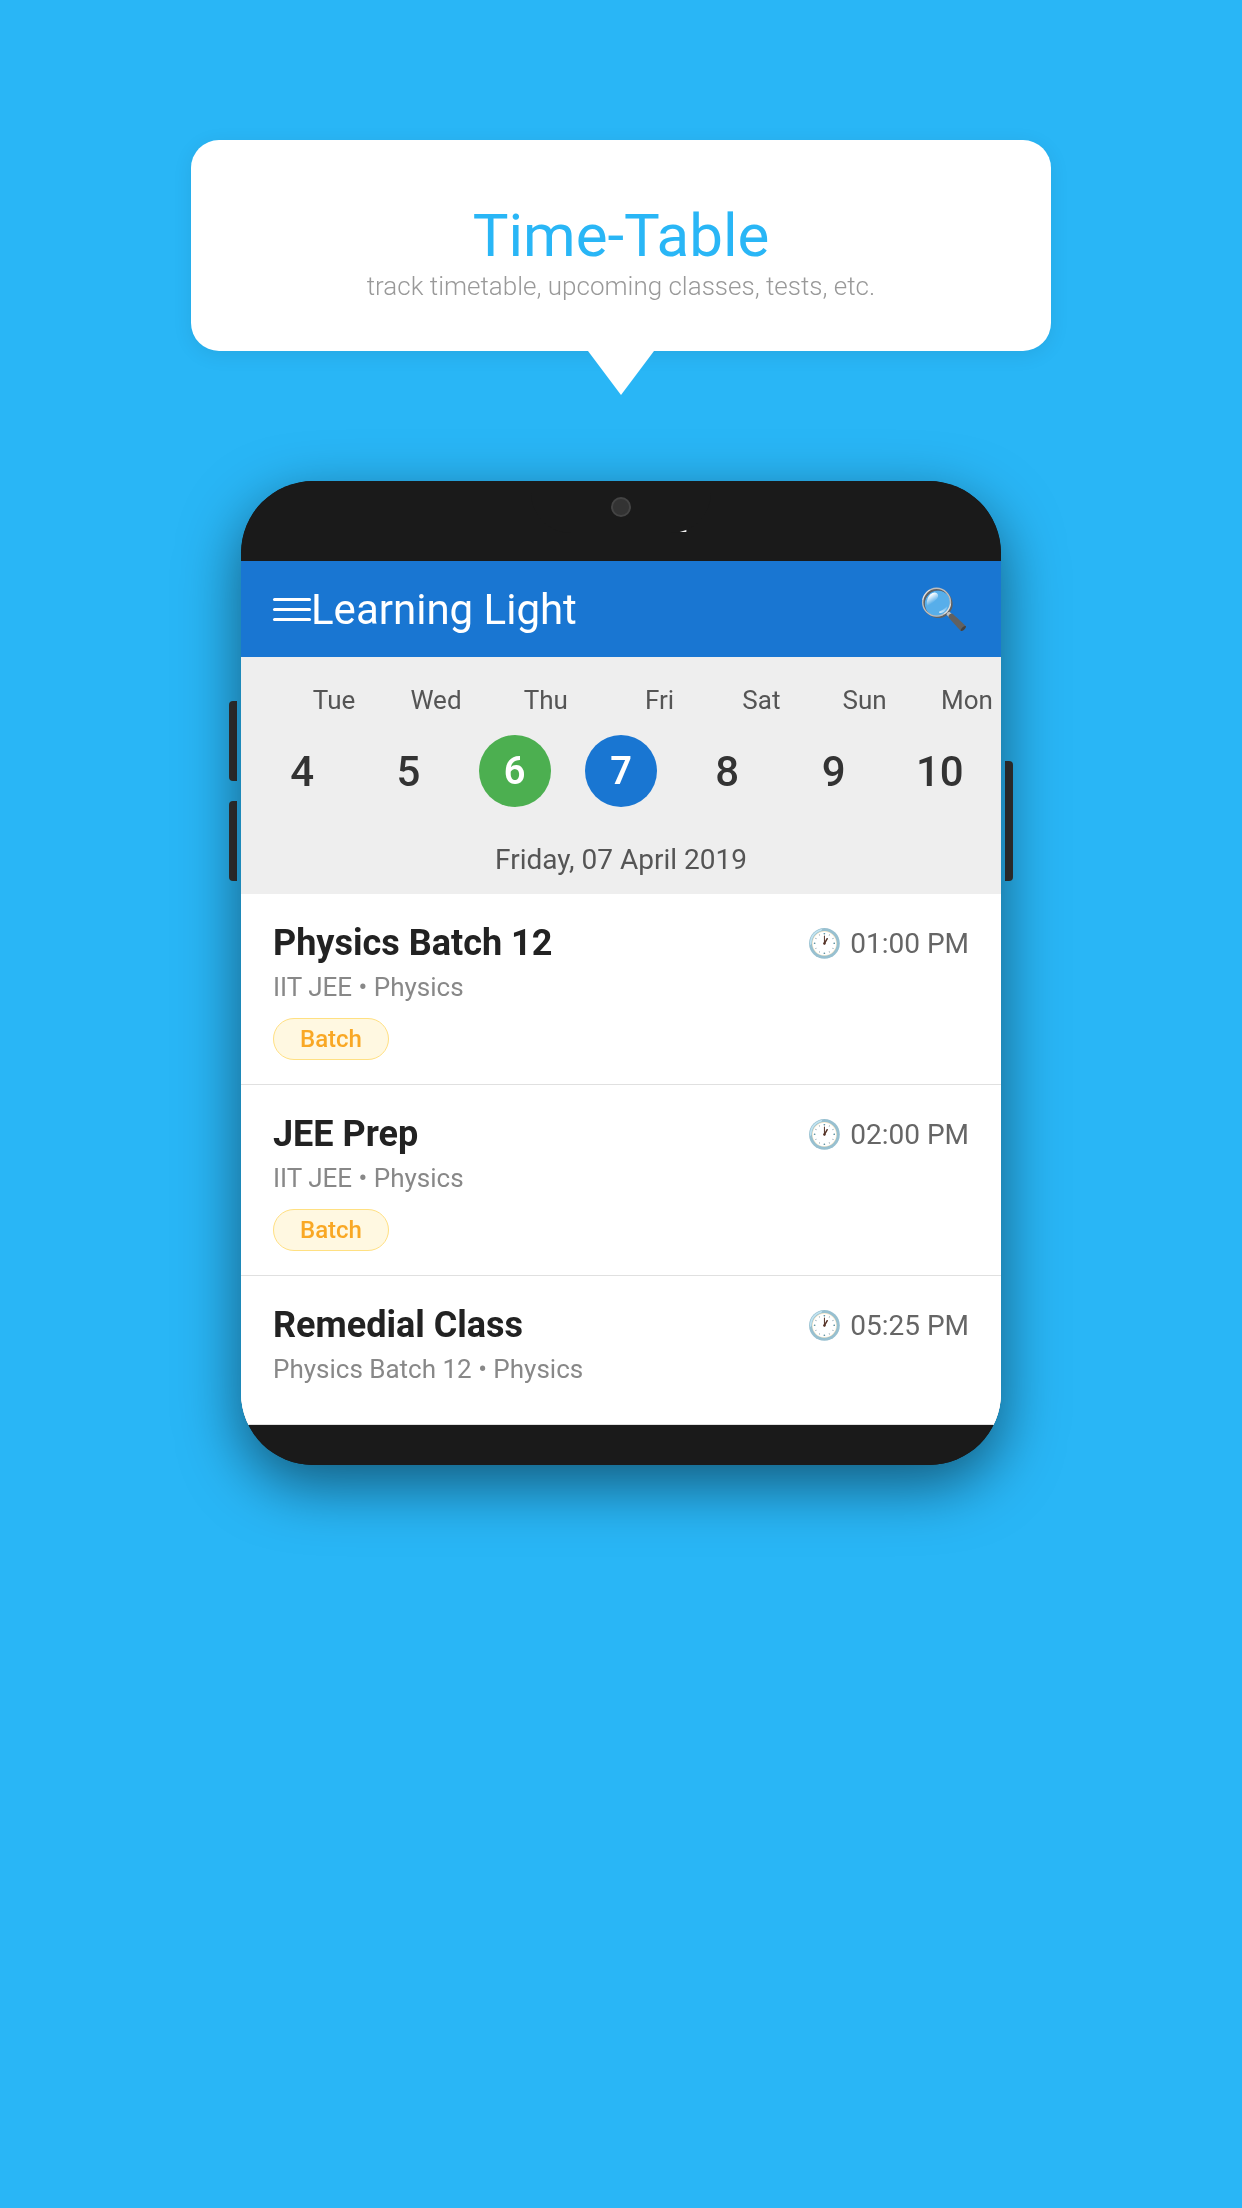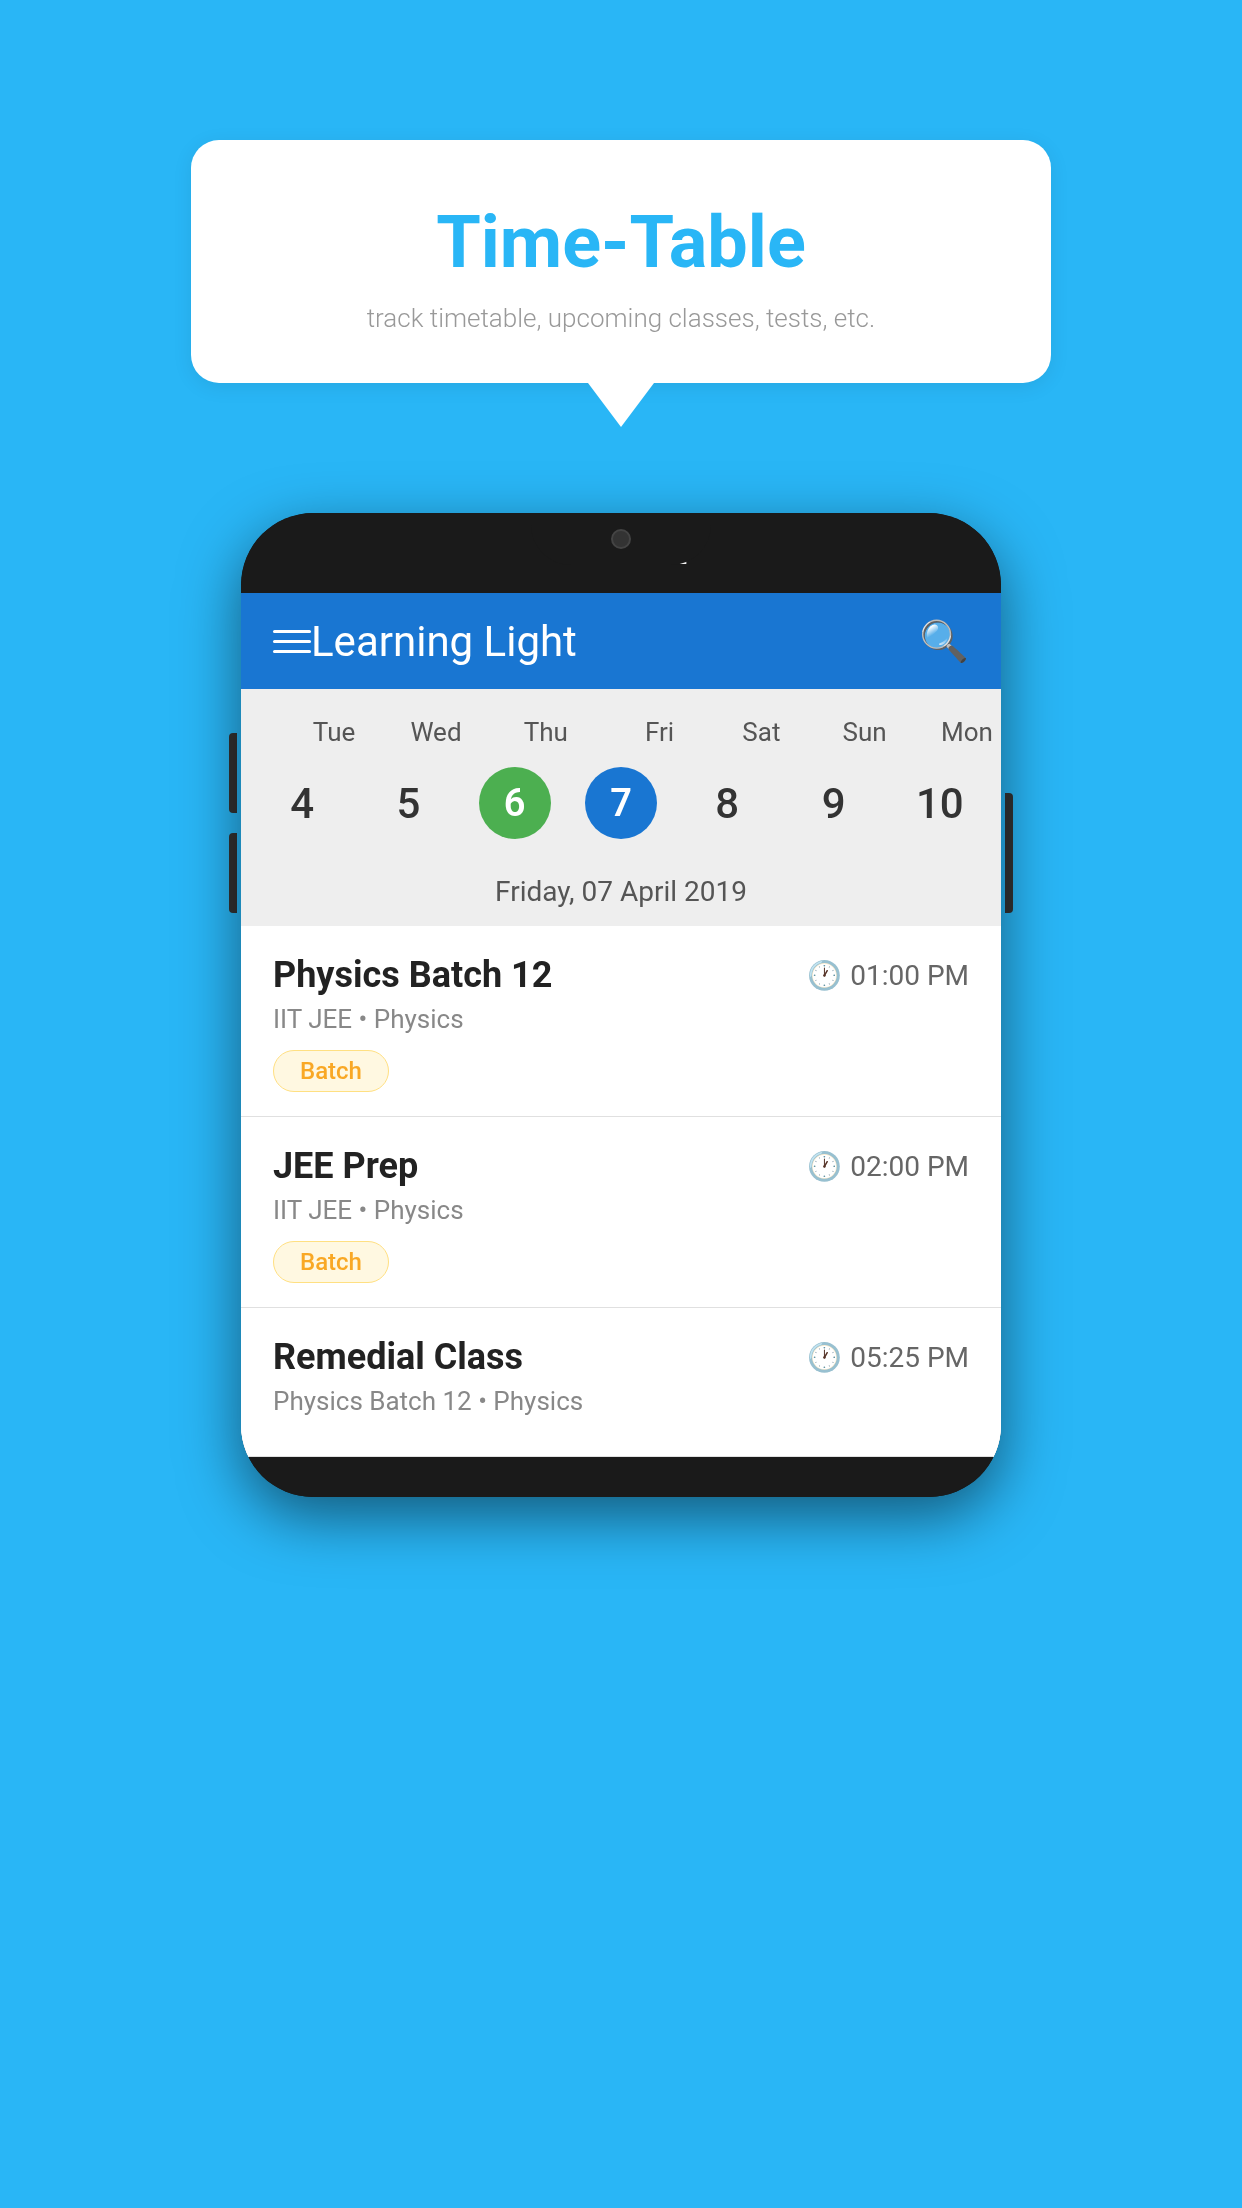--- a/index.html
+++ b/index.html
@@ -42,24 +42,23 @@
       left: 50%;
       transform: translateX(-50%);
       width: 0;
       height: 0;
       border-left: 36px solid transparent;
       border-right: 36px solid transparent;
       border-top: 48px solid white;
     }
 
     .bubble-title {
-      font-size: 72px;
+      font-size: 60px;
       color: #29B6F6;
-      font-weight: 700;
-      margin-bottom: 18px;
+      font-weight: 400;
     }
 
     .bubble-subtitle {
       font-size: 26px;
       color: #999;
       font-weight: 300;
     }
 
     
     .phone-container {

